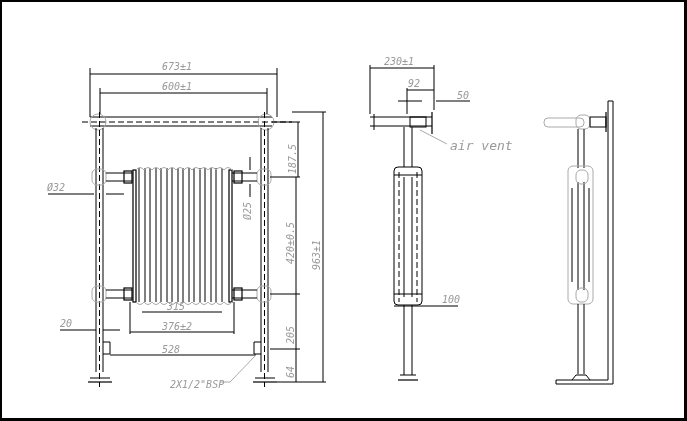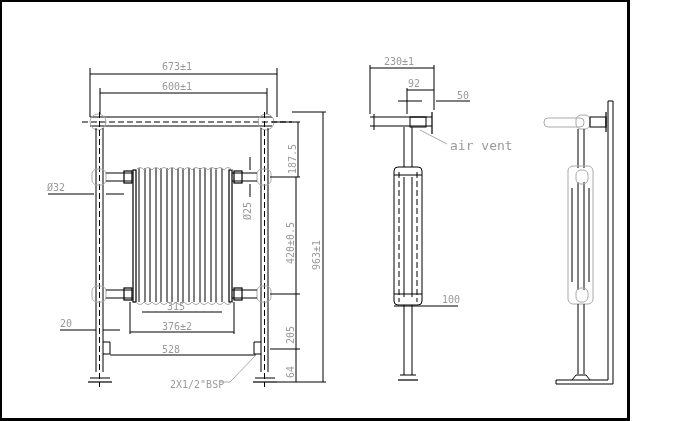--- a/index.html
+++ b/index.html
@@ -1,17 +1,17 @@
 <!DOCTYPE html>
 <html><head>
 <meta charset="utf-8">
 <style>
   html,body{margin:0;padding:0;background:#fff;}
   body{width:687px;height:421px;overflow:hidden;font-family:"DejaVu Sans Mono",monospace;}
-  #frame{position:absolute;left:0;top:0;width:630px;height:421px;box-sizing:border-box;border:2px solid #000;border-right-width:3px;border-bottom-width:3px;background:#fff;}
+  #frame{position:absolute;left:0;top:0;width:687px;height:421px;box-sizing:border-box;border:2px solid #000;border-right-width:3px;border-bottom-width:3px;background:#fff;font-style:italic;}
   svg{position:absolute;left:0;top:0;}
   .dim{font-family:"DejaVu Sans Mono",monospace;font-size:10px;fill:#9a9a9a;}
   .lbl{font-family:"DejaVu Sans Mono",monospace;font-size:13px;fill:#9a9a9a;}
   .ln{stroke:#000;stroke-width:1;fill:none;}
   .th{stroke:#000;stroke-width:1.2;fill:none;}
   .dash{stroke:#000;stroke-width:1;stroke-dasharray:6 3;fill:none;}
   .grey{stroke:#aaa;stroke-width:1;fill:none;}
 </style>
 </head>
 <body>

